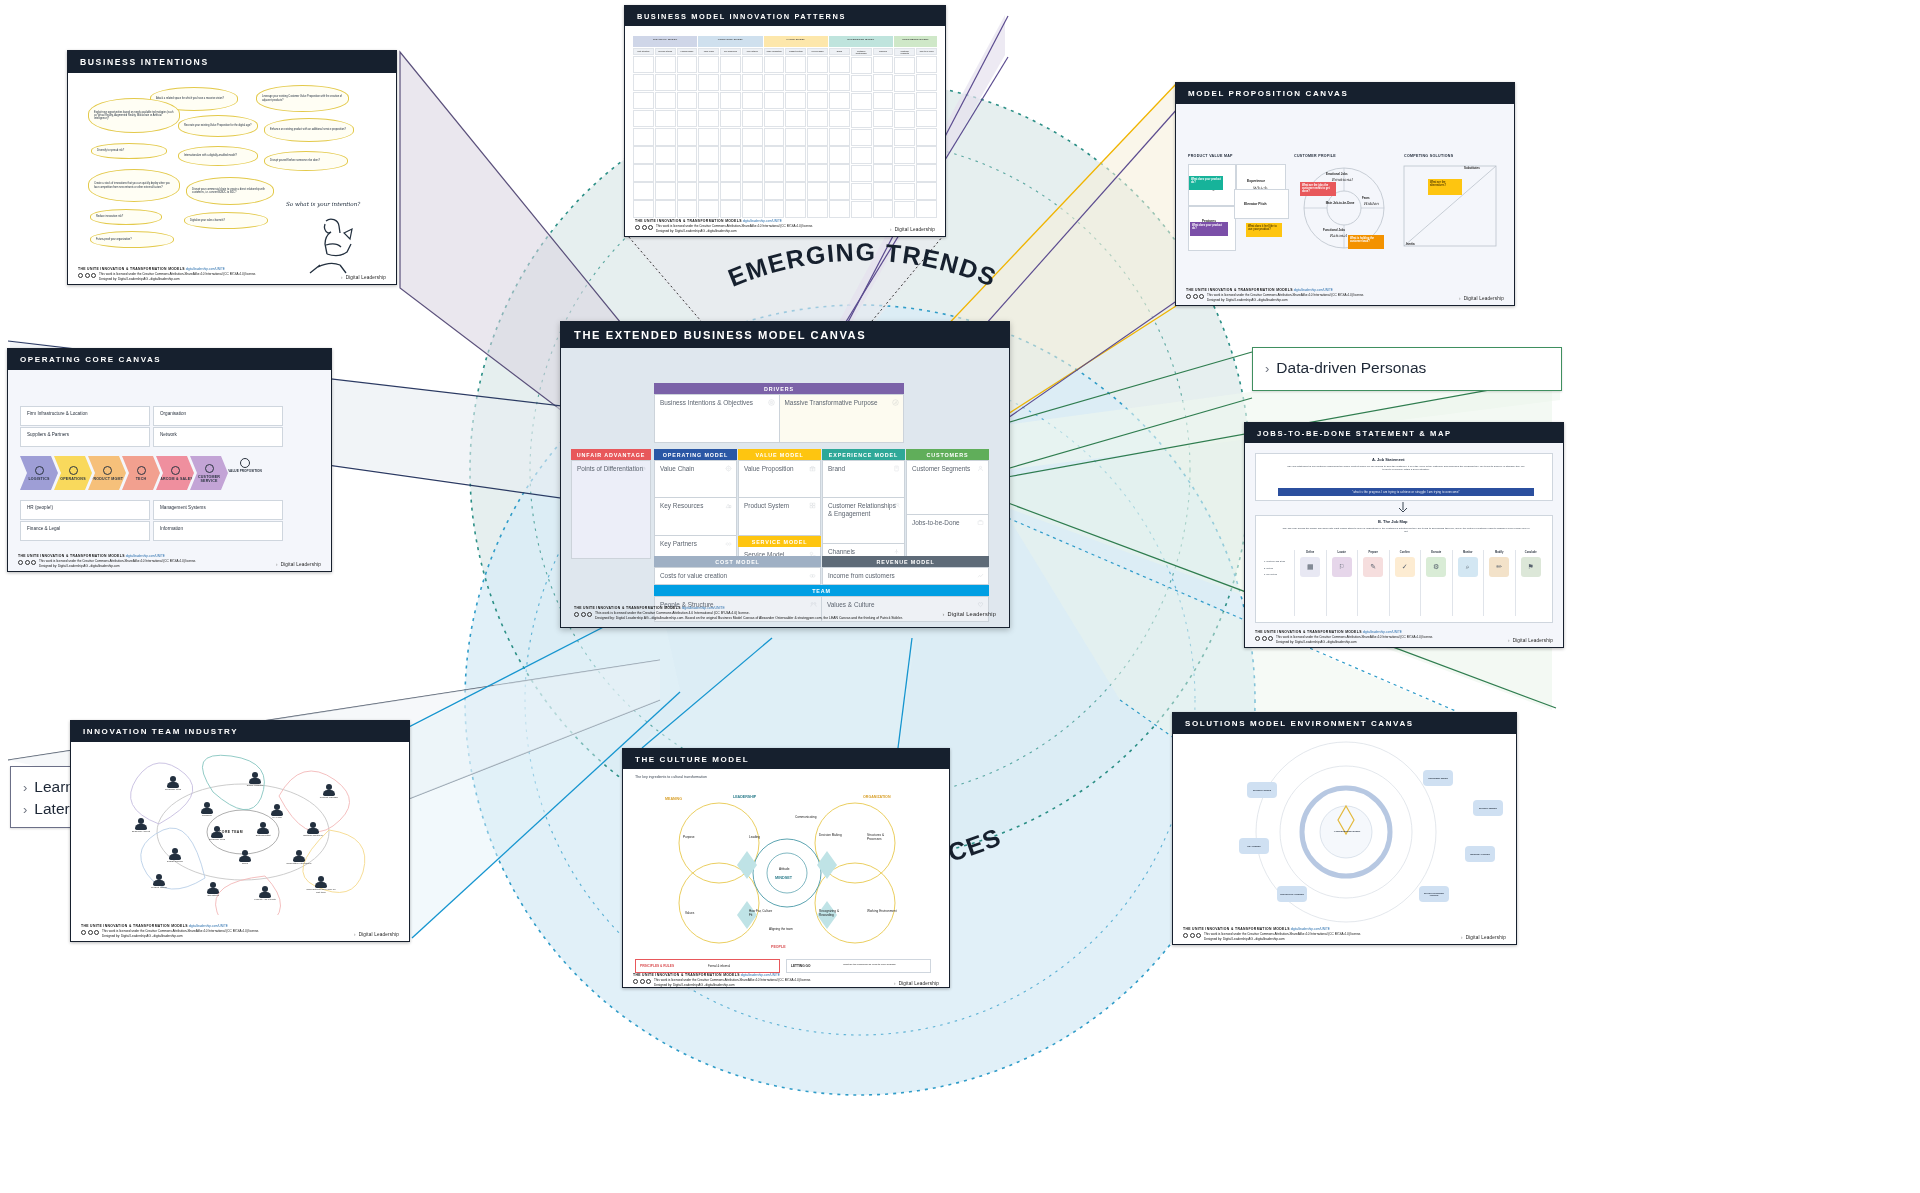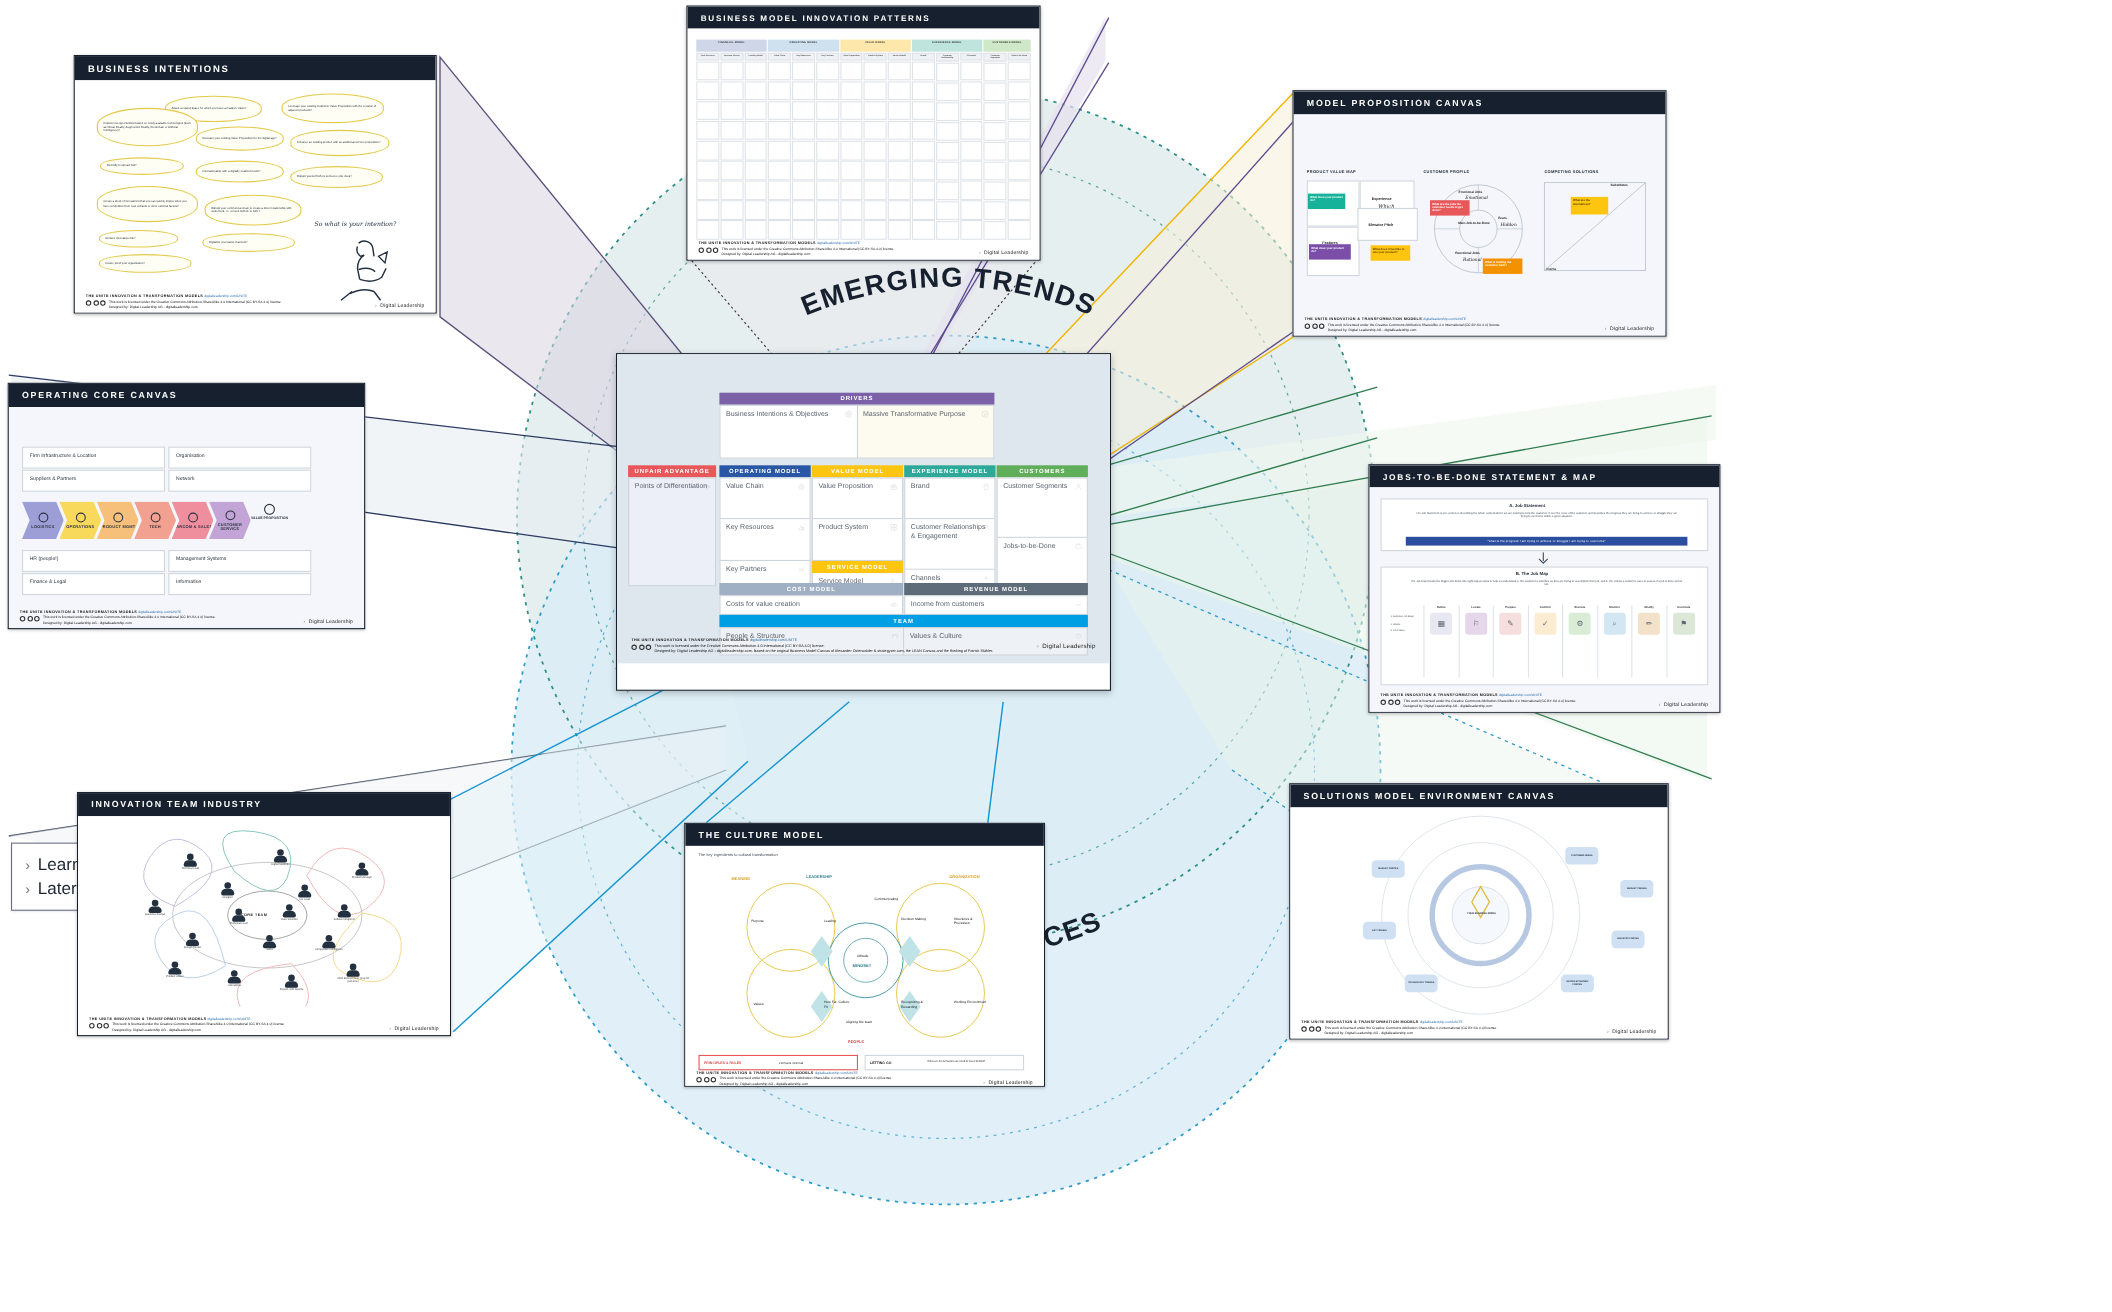--- a/index.html
+++ b/index.html
@@ -229,20 +229,21 @@
     <text font-family="Liberation Sans, sans-serif" font-size="25" font-weight="bold" fill="#16202e" letter-spacing="1.4">
       <textPath href="#arcTop" startOffset="50%" text-anchor="middle" id="arcTopText">EMERGING TRENDS</textPath>
     </text>
     <path id="arcBottom" d="M 655,800 A 340,340 0 0 0 1075,800" fill="none"></path>
     <text font-family="Liberation Sans, sans-serif" font-size="25" font-weight="bold" fill="#16202e" letter-spacing="1.4">
       <textPath href="#arcBottom" startOffset="50%" text-anchor="middle" id="arcBottomText">DISRUPTIVE FORCES</textPath>
     </text>
   </svg>
 
   <div id="central">
+    <div class="hd">THE EXTENDED BUSINESS MODEL CANVAS</div>
     <div class="cbody">
 
       <div class="blk" style="left:93px;top:35px;width:250px;height:59px;padding:0;border:none;background:transparent;">
         <div class="bh h-drivers">DRIVERS</div>
         <div style="display:flex;height:49px;">
           <div class="sub" style="position:relative;flex:1;">
             <div class="bt">Business Intentions &amp; Objectives</div>
             <svg class="ic" viewBox="0 0 20 20">
                 <circle cx="10" cy="10" r="8" fill="none" stroke="#8a939d" stroke-width="1.4"></circle>
                 <circle cx="10" cy="10" r="3.4" fill="none" stroke="#8a939d" stroke-width="1.4"></circle>
@@ -418,20 +419,25 @@
             <span>This work is licensed under the Creative Commons Attribution 4.0 International (CC BY-SA 4.0) license.</span><br>
             <span>Designed by: Digital Leadership AG - digitalleadership.com. Based on the original Business Model Canvas of Alexander Osterwalder &amp; strategyzer.com, the LEAN Canvas and the thinking of Patrick Stähler.</span>
           </span>
         </div>
       </div>
       <div class="brand">Digital Leadership</div>
     </div>
   </div>
 
 
+  <div class="callout" style="left:1252px;top:347px;width:310px;height:44px;border-color:#3f8f5f;">
+    <div class="line">
+      <span class="chev">›</span><span>Data-driven Personas</span>
+    </div>
+  </div>
 
   <div class="callout" style="left:10px;top:766px;width:320px;height:62px;border-color:#6b6f87;">
     <div class="line">
       <span class="chev">›</span><span>Learning &amp; Growth Metrics</span>
     </div>
     <div class="line">
       <span class="chev">›</span><span>Later Business Case</span>
     </div>
   </div>
 

